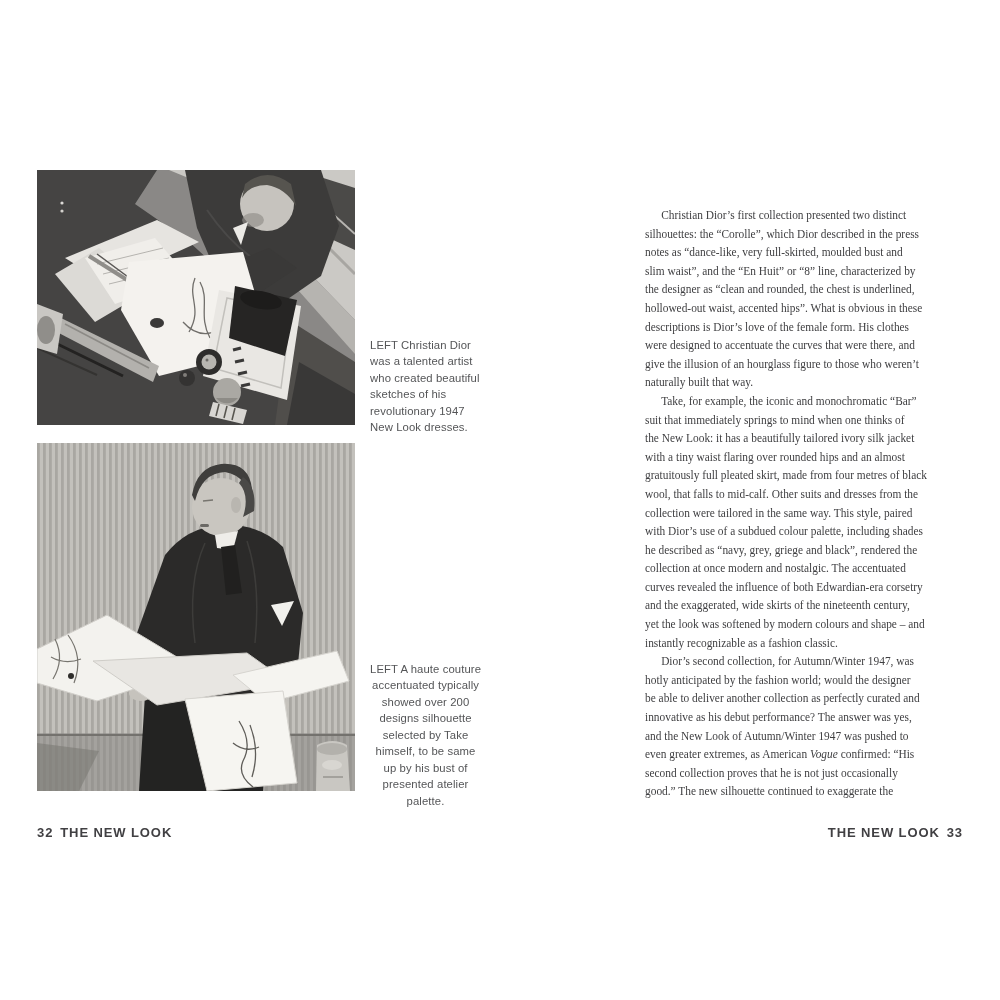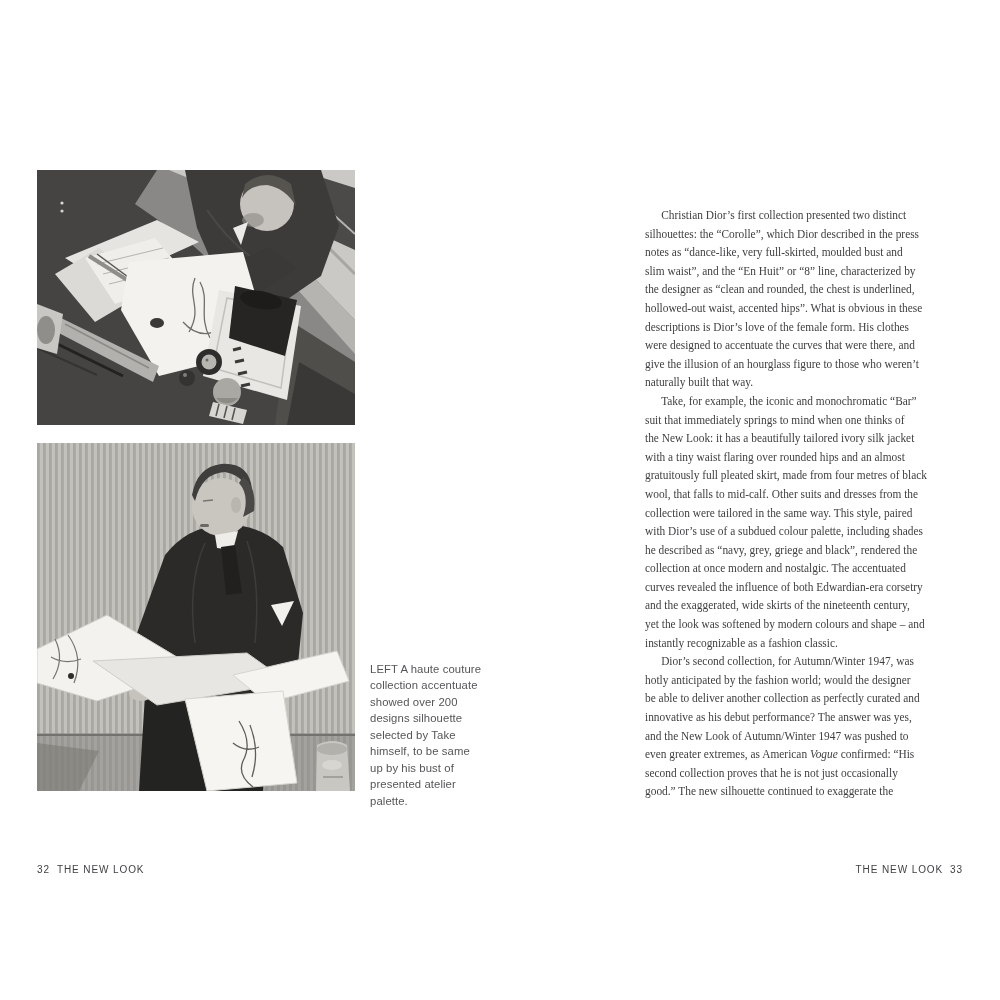--- a/index.html
+++ b/index.html
@@ -22,45 +22,46 @@
     position: absolute;
     left: 370px;
     font-family: "Liberation Sans", sans-serif;
     font-size: 11.3px;
     line-height: 16.45px;
     color: #545557;
     letter-spacing: 0.1px;
   }
   .caption .tline { white-space: nowrap; }
   .caption-1 { top: 337px; }
-  .caption-2 { top: 661px; }
+  .caption-2 { top: 661px; text-align: center; }
   
   .body-column {
     position: absolute;
     left: 645px;
     top: 206px;
     width: 400px;
     transform: scaleX(0.85);
     transform-origin: 0 0;
     font-family: "Liberation Serif", serif;
     font-size: 13.4px;
     line-height: 18.6px;
     color: #3e3e40;
   }
   .para .tline { white-space: nowrap; }
   .para .tline:first-child { text-indent: 19px; }
   .italic { font-style: italic; }
   
   .footer {
     position: absolute;
-    top: 864px;
+    top: 825px;
     font-family: "Liberation Sans", sans-serif;
-    font-size: 10px;
+    font-size: 13px;
     letter-spacing: 0.9px;
     color: #414043;
+    font-weight: bold;
   }
   .footer-left { left: 37px; }
   .footer-right { right: 37px; text-align: right; }
   .footer .pgnum-left { margin-right: 7px; }
   .footer .pgnum-right { margin-left: 7px; }
 </style>
 </head>
 <body>
 
 <div class="spread">
@@ -133,20 +134,28 @@
 
       <polygon points="176,232 210,240 206,254 172,246" fill="#d8d6d2"></polygon>
       <line x1="182" y1="234" x2="179" y2="246" stroke="#57554f" stroke-width="1.5"></line>
       <line x1="190" y1="236" x2="187" y2="248" stroke="#57554f" stroke-width="1.5"></line>
       <line x1="198" y1="238" x2="195" y2="250" stroke="#57554f" stroke-width="1.5"></line>
 
       <polygon points="262,192 318,224 318,255 250,255" fill="#393837"></polygon>
     </svg>
   </div>
 
+  <div class="caption caption-1">
+      <div class="tline">LEFT Christian Dior</div>
+      <div class="tline">was a talented artist</div>
+      <div class="tline">who created beautiful</div>
+      <div class="tline">sketches of his</div>
+      <div class="tline">revolutionary 1947</div>
+      <div class="tline">New Look dresses.</div>
+    </div>
 
   <div class="photo photo-2">
     <svg viewBox="0 0 318 348" preserveAspectRatio="none">
       <defs>
         <pattern id="wallstripes" width="6" height="6" patternUnits="userSpaceOnUse">
           <rect width="6" height="6" fill="#c3c1bc"></rect>
           <rect width="2.8" height="6" fill="#a9a7a2"></rect>
         </pattern>
       </defs>
       <rect width="318" height="348" fill="url(#wallstripes)"></rect>
@@ -185,21 +194,21 @@
 
       <path d="M280,302 q16,-8 30,0 l3,46 l-34,0 Z" fill="#c9c7c2"></path>
       <ellipse cx="295" cy="306" rx="15" ry="6" fill="#b3b1ac"></ellipse>
       <ellipse cx="295" cy="322" rx="10" ry="5" fill="#d8d6d1"></ellipse>
       <line x1="286" y1="334" x2="306" y2="334" stroke="#a3a19c" stroke-width="2"></line>
     </svg>
   </div>
 
   <div class="caption caption-2">
       <div class="tline">LEFT A haute couture</div>
-      <div class="tline">collection accentuate</div>
+      <div class="tline">accentuated typically</div>
       <div class="tline">showed over 200</div>
       <div class="tline">designs silhouette</div>
       <div class="tline">selected by Take</div>
       <div class="tline">himself, to be same</div>
       <div class="tline">up by his bust of</div>
       <div class="tline">presented atelier</div>
       <div class="tline">palette.</div>
     </div>
 
   <div class="footer footer-left">

